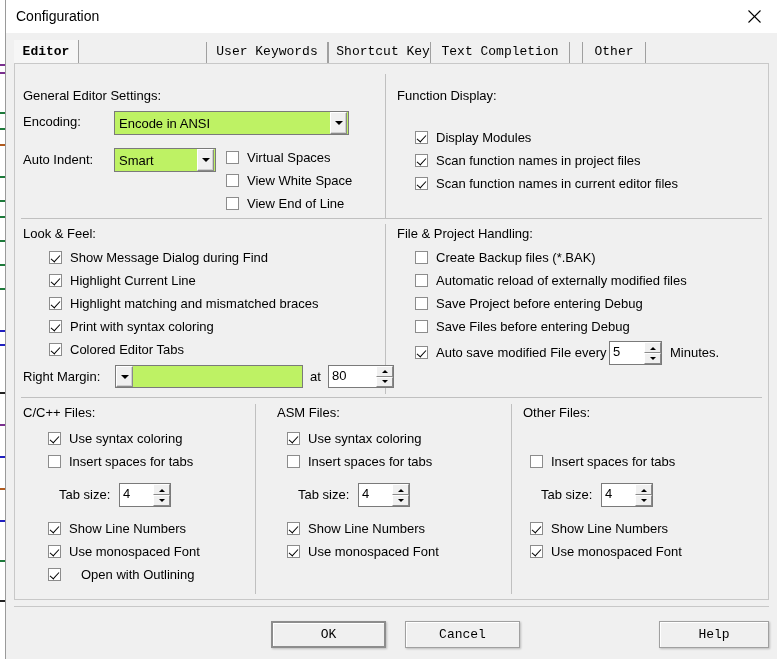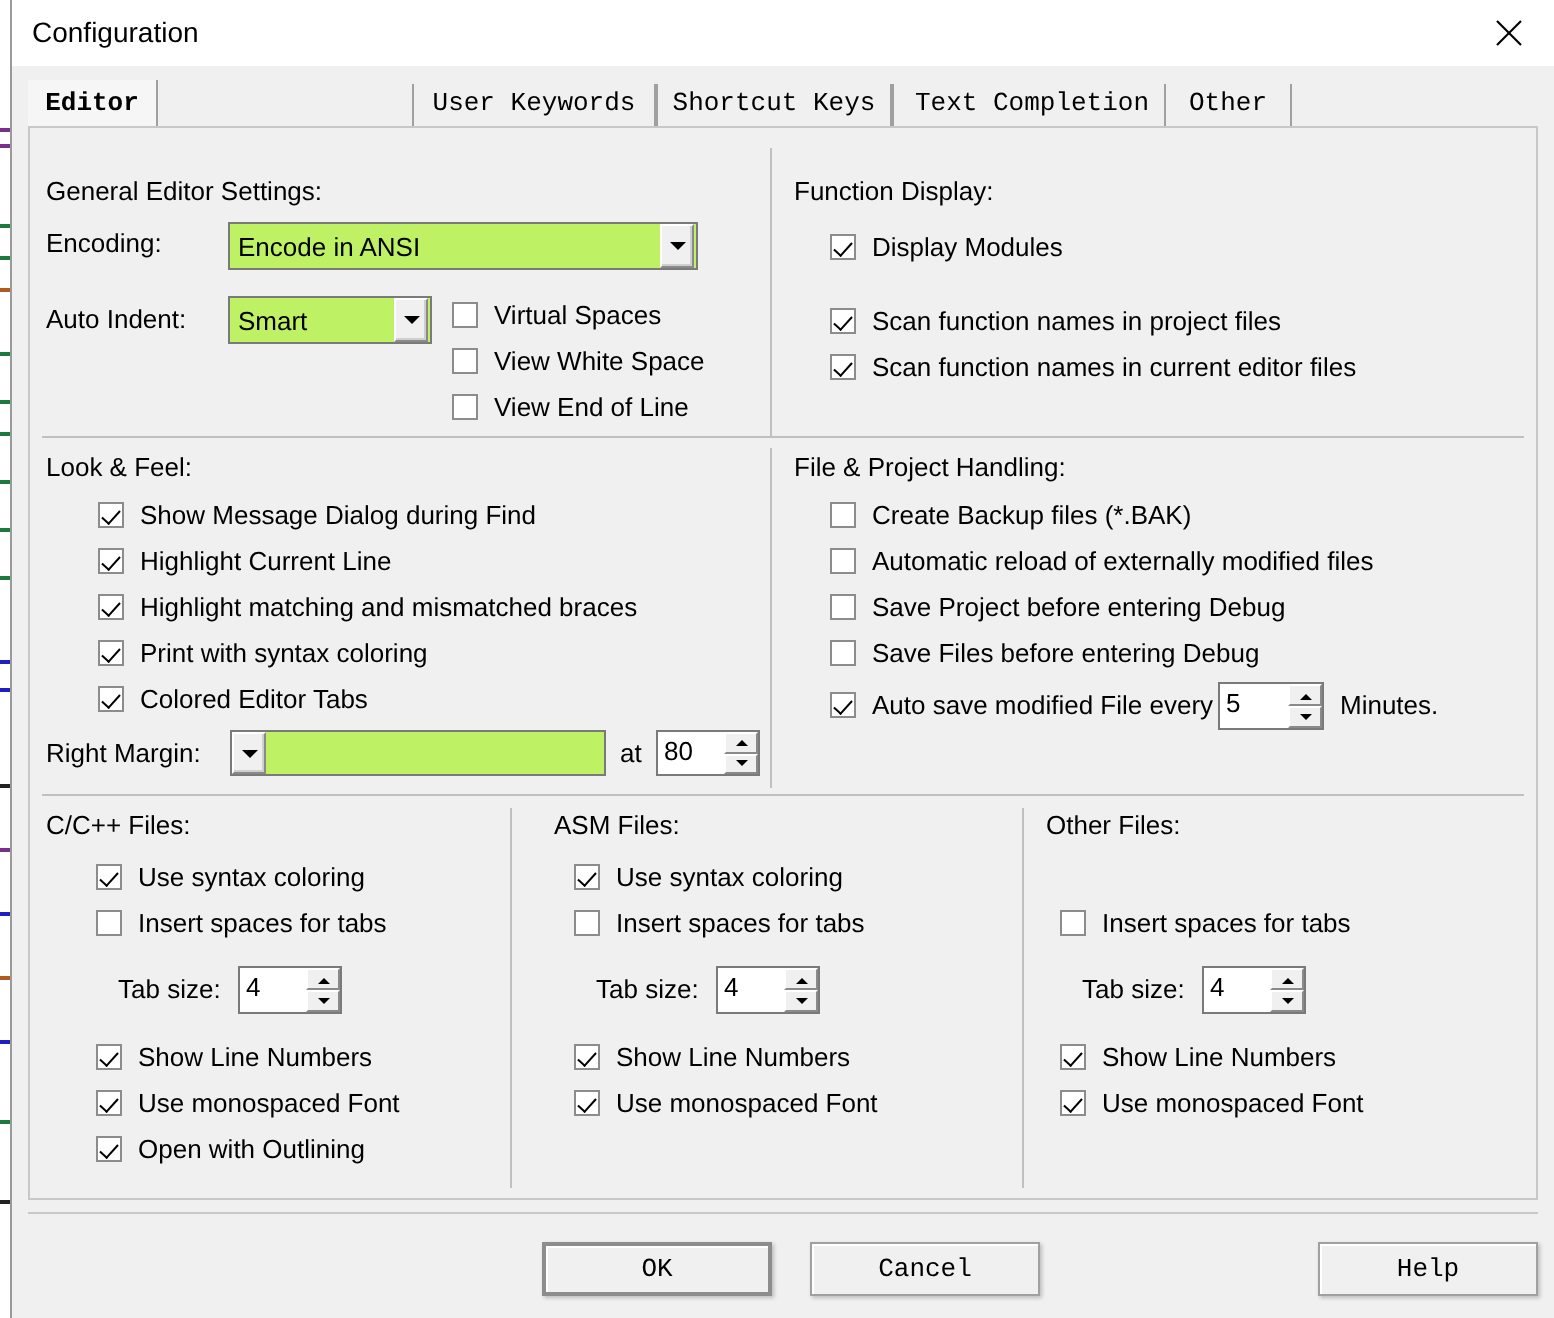--- a/index.html
+++ b/index.html
@@ -323,21 +323,21 @@
         <line x1="0.5" y1="0.5" x2="12.5" y2="12.5" stroke="#000" stroke-width="1.1"></line>
         <line x1="12.5" y1="0.5" x2="0.5" y2="12.5" stroke="#000" stroke-width="1.1"></line>
       </svg>
     </div>
   </div>
 
   <div class="tabstrip">
     <div class="tab sel" style="left:0px;width:65px;">Editor</div>
     <div class="tab" style="left:192px;width:122px;">User Keywords</div>
     <div class="tab" style="left:314px;width:118px;">Shortcut Keys</div>
-    <div class="tab" style="left:432px;width:140px;">Text Completion</div>
+    <div class="tab" style="left:416px;width:140px;">Text Completion</div>
     <div class="tab" style="left:568px;width:64px;">Other</div>
   </div>
 
   <div class="tabpage">
 
     <div class="vdiv" style="left:370px; top:10px;  height:144px;"></div>
     <div class="hdiv" style="left:6px;   top:154px; width:741px;"></div>
     <div class="vdiv" style="left:370px; top:160px; height:170px;"></div>
     <div class="hdiv" style="left:6px;   top:333px; width:741px;"></div>
     <div class="vdiv" style="left:240px; top:340px; height:190px;"></div>
@@ -365,21 +365,21 @@
       <span class="box"></span>
       <span class="cb-text">View White Space</span>
     </div>
     <div class="cb" style="left:211px; top:132px;">
       <span class="box"></span>
       <span class="cb-text">View End of Line</span>
     </div>
 
     <div class="grp-label" style="left:382px; top:24px;">Function Display:</div>
 
-    <div class="cb" style="left:400px; top:52px;text-align:right;">
+    <div class="cb" style="left:400px; top:66px;text-align:right;">
       <span class="box on"></span>
       <span class="cb-text">Display Modules</span>
     </div>
     <div class="cb" style="left:400px; top:89px;">
       <span class="box on"></span>
       <span class="cb-text">Scan function names in project files</span>
     </div>
     <div class="cb" style="left:400px; top:112px;">
       <span class="box on"></span>
       <span class="cb-text">Scan function names in current editor files</span>
@@ -406,21 +406,21 @@
     <div class="cb" style="left:34px; top:278px;">
       <span class="box on"></span>
       <span class="cb-text">Colored Editor Tabs</span>
     </div>
 
     <div class="lbl" style="left:8px; top:305px;">Right Margin:</div>
     <div class="combo" style="left:100px; top:301px; width:188px; height:23px;">
       <span class="cbtn"></span>
     </div>
     <div class="lbl" style="left:295px; top:305px;">at</div>
-    <div class="spin" style="left:313px; top:301px; width:52px; height:23px;">
+    <div class="spin" style="left:313px; top:301px; width:66px; height:23px;">
       <span class="sval">80</span>
       <span class="sbtns">
         <span class="sbtn up"></span>
         <span class="sbtn down"></span>
       </span>
     </div>
 
     <div class="grp-label" style="left:382px; top:162px;">File &amp; Project Handling:</div>
 
     <div class="cb" style="left:400px; top:186px;">
@@ -471,21 +471,21 @@
       </span>
     </div>
     <div class="cb" style="left:33px; top:457px;">
       <span class="box on"></span>
       <span class="cb-text">Show Line Numbers</span>
     </div>
     <div class="cb" style="left:33px; top:480px;">
       <span class="box on"></span>
       <span class="cb-text">Use monospaced Font</span>
     </div>
-    <div class="cb" style="left:33px; top:503px;">
+    <div class="cb" style="left:33px; top:503px;gap:12px;">
       <span class="box on"></span>
       <span class="cb-text">Open with Outlining</span>
     </div>
 
     <div class="grp-label" style="left:262px; top:341px;">ASM Files:</div>
 
     <div class="cb" style="left:272px; top:367px;">
       <span class="box on"></span>
       <span class="cb-text">Use syntax coloring</span>
     </div>

